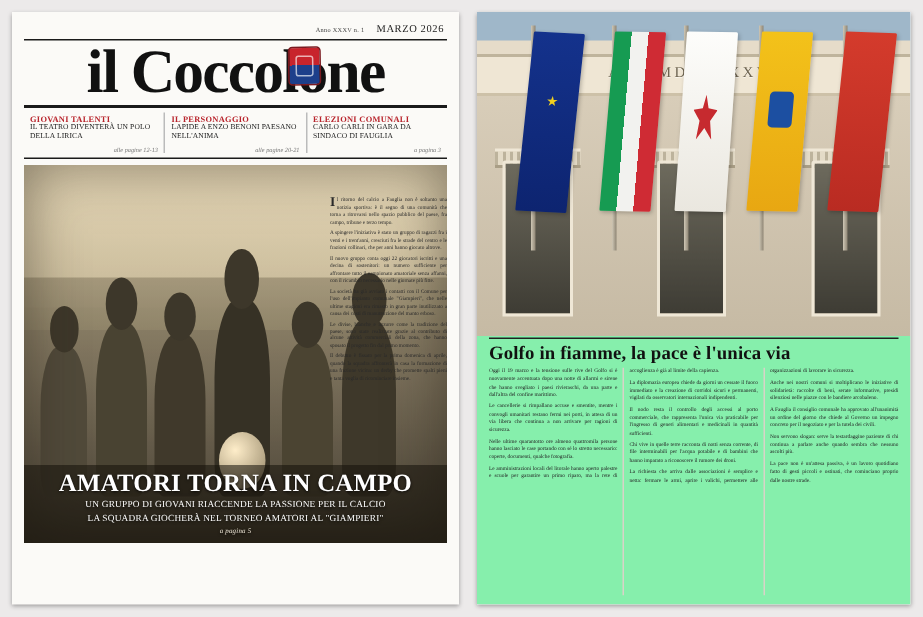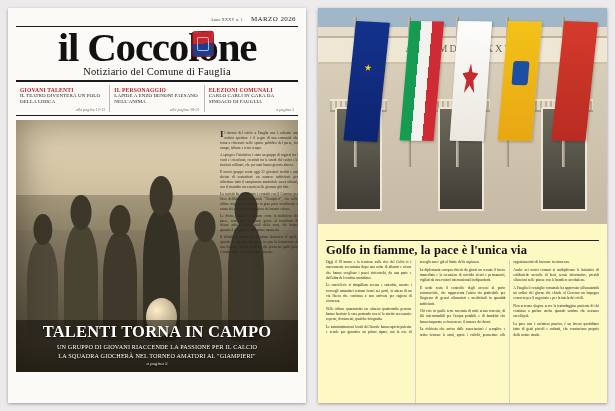--- a/index.html
+++ b/index.html
@@ -216,22 +216,22 @@
   .f-eu::after{ content:"★"; position:absolute; left:50%; top:34%; transform:translateX(-50%); color:#f2d01e; font-size:9px; }
   .f-it     { left:92px;  background: linear-gradient(90deg,#169b52 0 33%, #f2f2ef 33% 66%, #cf2b34 66% 100%); transform: rotate(5deg) skewY(-4deg);}
   .f-tus    { left:140px; background: linear-gradient(180deg,#fdfdfb,#eae7df); transform: rotate(4deg) skewY(-3deg); }
   .f-tus::after{ content:""; position:absolute; left:8px; top:42px; width:16px; height:30px; background:#c62a2f; clip-path: polygon(50% 0,62% 30%,100% 34%,72% 58%,82% 100%,50% 74%,18% 100%,28% 58%,0 34%,38% 30%); }
   .f-mun    { left:190px; background: linear-gradient(180deg,#f3c21a,#e8a712); transform: rotate(5deg) skewY(-4deg); }
   .f-mun::after{ content:""; position:absolute; left:9px; top:40px; width:16px; height:24px; background:#1c4fa1; border-radius:3px; }
   .f-peace  { left:246px; background: linear-gradient(180deg,#d43b2c,#b92b22); transform: rotate(6deg) skewY(-4deg); }
 
   .article {
     position:absolute; left:0; right:0; top:216px; bottom:0;
-    background:#fef9c3;
-    padding:16px 8px 6px 8px;
+    background:#86efac;
+    padding:1px 8px 6px 8px;
     font-family:Liberation Serif, serif;
   }
   .article-rule { height:1px; background:#222; margin-bottom:3px; }
   .article-title {
     font-size: 12.5px; font-weight:bold; color:#111; letter-spacing:.1px;
     margin: 0 0 3px 0; line-height:1.05;
   }
   .article-cols {
     column-count: 3; column-gap: 8px; column-rule: 1px solid #d8d3c8;
     font-size: 3.6px; line-height: 1.45; text-align: justify; color:#222;
@@ -250,21 +250,20 @@
       <div class="masthead-top">
         <span class="issue">Anno XXXV n. 1</span>
         <span class="date">MARZO 2026</span>
       </div>
       <div class="masthead-rule"></div>
 
       <div class="logo-row">
         <div class="badge"></div>
         <div class="logo">il Coccolone</div>
       </div>
-      <div class="subtitle">Notiziario del Comune di Fauglia</div>
       <div class="masthead-rule2"></div>
 
       <div class="teasers">
         <div class="teaser">
           <div class="kicker">GIOVANI TALENTI</div>
           <div class="tz">IL TEATRO DIVENTERÀ UN POLO DELLA LIRICA</div>
           <div class="page-ref">alle pagine 12-13</div>
         </div>
         <div class="teaser">
           <div class="kicker">IL PERSONAGGIO</div>
@@ -286,21 +285,21 @@
           <div class="kid k1"></div>
           <div class="kid k2"></div>
           <div class="kid k3"></div>
           <div class="kid k4"></div>
           <div class="kid k5"></div>
           <div class="kid k6"></div>
           <div class="ball"></div>
           <div class="photo-vignette"></div>
         </div>
         <div class="headline-block">
-          <div class="headline">TALENTI TORNA IN CAMPO</div>
+          <div class="headline">AMATORI TORNA IN CAMPO</div>
           <div class="subhead">
             <span>UN GRUPPO DI GIOVANI RIACCENDE LA PASSIONE PER IL CALCIO</span><br>
             <span>LA SQUADRA GIOCHERÀ NEL TORNEO AMATORI AL "GIAMPIERI"</span>
             <span class="pg">a pagina 5</span>
           </div>
         </div>
       </div>
 
       <div class="paper-col">
         <p>Il ritorno del calcio a Fauglia non è soltanto una notizia sportiva: è il segno di una comunità che torna a ritrovarsi nello spazio pubblico del paese, fra campo, tribune e terzo tempo.</p>

